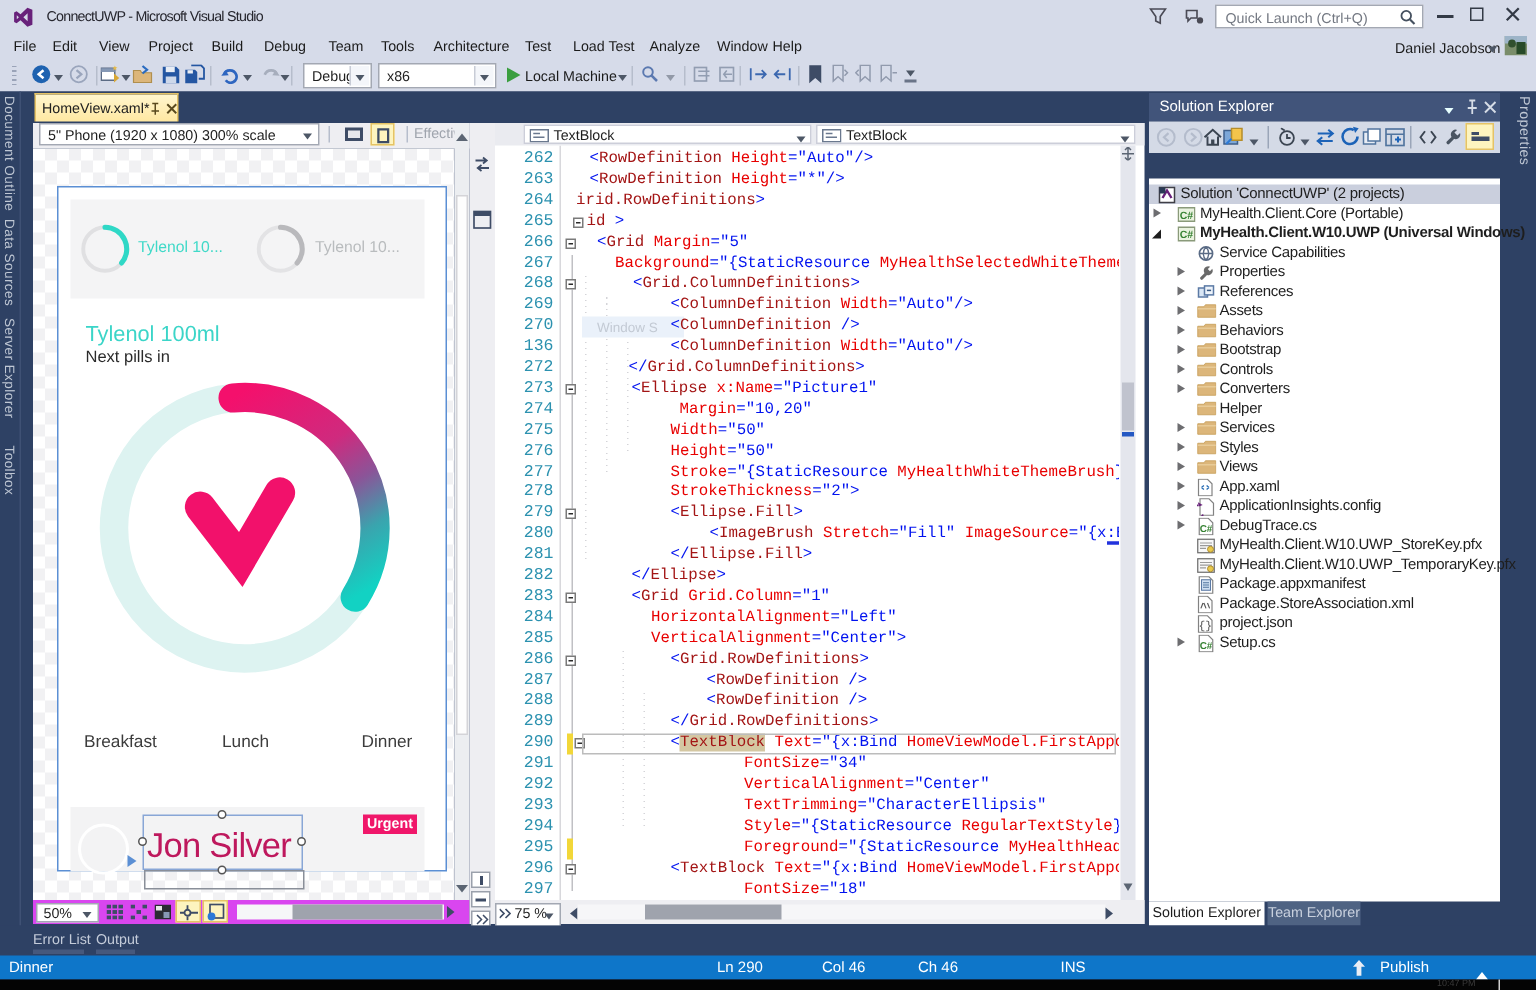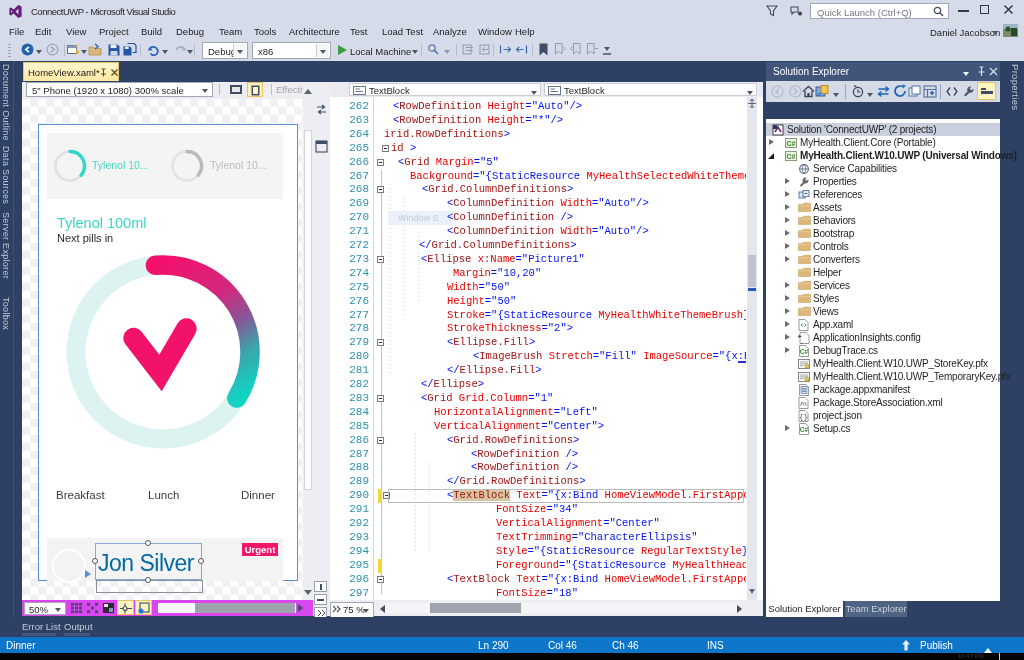--- a/index.html
+++ b/index.html
@@ -279,21 +279,21 @@
       </defs>
 <circle cx="100" cy="100" r="87" fill="none" stroke="#ddf3f1" stroke-width="19"></circle>
 <path d="M92.4 13.3 A87 87 0 0 1 173.8 146.1" fill="none" stroke="url(#rg)" stroke-width="19.5" stroke-linecap="round"></path>
 <path d="M70.5 86 L97.5 121 L123.5 76.5" fill="none" stroke="#f2116b" stroke-width="20.5" stroke-linecap="round"></path>
 </svg>
 <span class="abs" style="left:17px;top:364px;font-size:11.5px;color:#3c3c3c">Breakfast</span>
 <span class="abs" style="left:109px;top:364px;font-size:11.5px;color:#3c3c3c">Lunch</span>
 <span class="abs" style="left:202px;top:364px;font-size:11.5px;color:#3c3c3c">Dinner</span>
 <div class="abs" style="left:8px;top:413px;width:236px;height:43px;background:#f3f3f4"></div>
 <div class="abs" style="left:13px;top:424px;width:34px;height:34px;border:2px solid #fff;border-radius:50%"></div>
-<span class="abs" style="left:59px;top:425px;font-size:23px;letter-spacing:-0.5px;color:#0369a1">Jon Silver</span>
+<span class="abs" style="left:59px;top:425px;font-size:23px;letter-spacing:-0.5px;color:#be185d">Jon Silver</span>
 <div class="abs" style="left:203px;top:418px;width:36px;height:13px;background:#f0176a;color:#fff;font-size:9.5px;font-weight:bold;text-align:center;line-height:13px">Urgent</div>
 </div>
 <div style="position:absolute;z-index:6;left:0;top:0">
     <div class="abs" style="left:95px;top:543px;width:107px;height:37px;border:1px solid #88a6d6"></div>
 <div class="abs" style="left:96px;top:580px;width:107px;height:13px;border:1px solid #8a8f99"></div>
 <div class="abs" style="left:145px;top:540px;width:6px;height:6px;border:1.5px solid #555;border-radius:50%;background:#fff"></div>
 <div class="abs" style="left:145px;top:577px;width:6px;height:6px;border:1.5px solid #555;border-radius:50%;background:#fff"></div>
 <div class="abs" style="left:92px;top:558px;width:6px;height:6px;border:1.5px solid #555;border-radius:50%;background:#fff"></div>
 <div class="abs" style="left:198px;top:558px;width:6px;height:6px;border:1.5px solid #555;border-radius:50%;background:#fff"></div>
 <div class="abs" style="left:85px;top:570px;width:0;height:0;border:4px solid transparent;border-left:6px solid #5b8fd4"></div>
@@ -413,21 +413,21 @@
 <div class="obox" style="top:61.6px;left:377px"></div>
 <div class="ln" style="top:72.5px">267</div>
 <div class="cl" style="top:72.5px;left:410px"><i class="a">Background</i><i class="d">="{StaticResource </i><i class="a">MyHealthSelectedWhiteThemeB</i></div>
 <div class="ln" style="top:86.4px">268</div>
 <div class="cl" style="top:86.4px;left:422px"><i class="d">&lt;</i><i class="e">Grid.ColumnDefinitions</i><i class="d">&gt;</i></div>
 <div class="obox" style="top:89.4px;left:377px"></div>
 <div class="ln" style="top:100.3px">269</div>
 <div class="cl" style="top:100.3px;left:447px"><i class="d">&lt;</i><i class="e">ColumnDefinition</i> <i class="a">Width</i><i class="d">="Auto"/&gt;</i></div>
 <div class="ln" style="top:114.2px">270</div>
 <div class="cl" style="top:114.2px;left:447px"><i class="d">&lt;</i><i class="e">ColumnDefinition</i> <i class="d">/&gt;</i></div>
-<div class="ln" style="top:128.1px">271</div>
+<div class="ln" style="top:128.1px">136</div>
 <div class="cl" style="top:128.1px;left:447px"><i class="d">&lt;</i><i class="e">ColumnDefinition</i> <i class="a">Width</i><i class="d">="Auto"/&gt;</i></div>
 <div class="ln" style="top:142.0px">272</div>
 <div class="cl" style="top:142.0px;left:419px"><i class="d">&lt;/</i><i class="e">Grid.ColumnDefinitions</i><i class="d">&gt;</i></div>
 <div class="ln" style="top:155.9px">273</div>
 <div class="cl" style="top:155.9px;left:421px"><i class="d">&lt;</i><i class="e">Ellipse</i> <i class="a">x:Name</i><i class="d">="Picture1"</i></div>
 <div class="obox" style="top:158.9px;left:377px"></div>
 <div class="ln" style="top:169.8px">274</div>
 <div class="cl" style="top:169.8px;left:453px"><i class="a">Margin</i><i class="d">="10,20"</i></div>
 <div class="ln" style="top:183.7px">275</div>
 <div class="cl" style="top:183.7px;left:447px"><i class="a">Width</i><i class="d">="50"</i></div>

